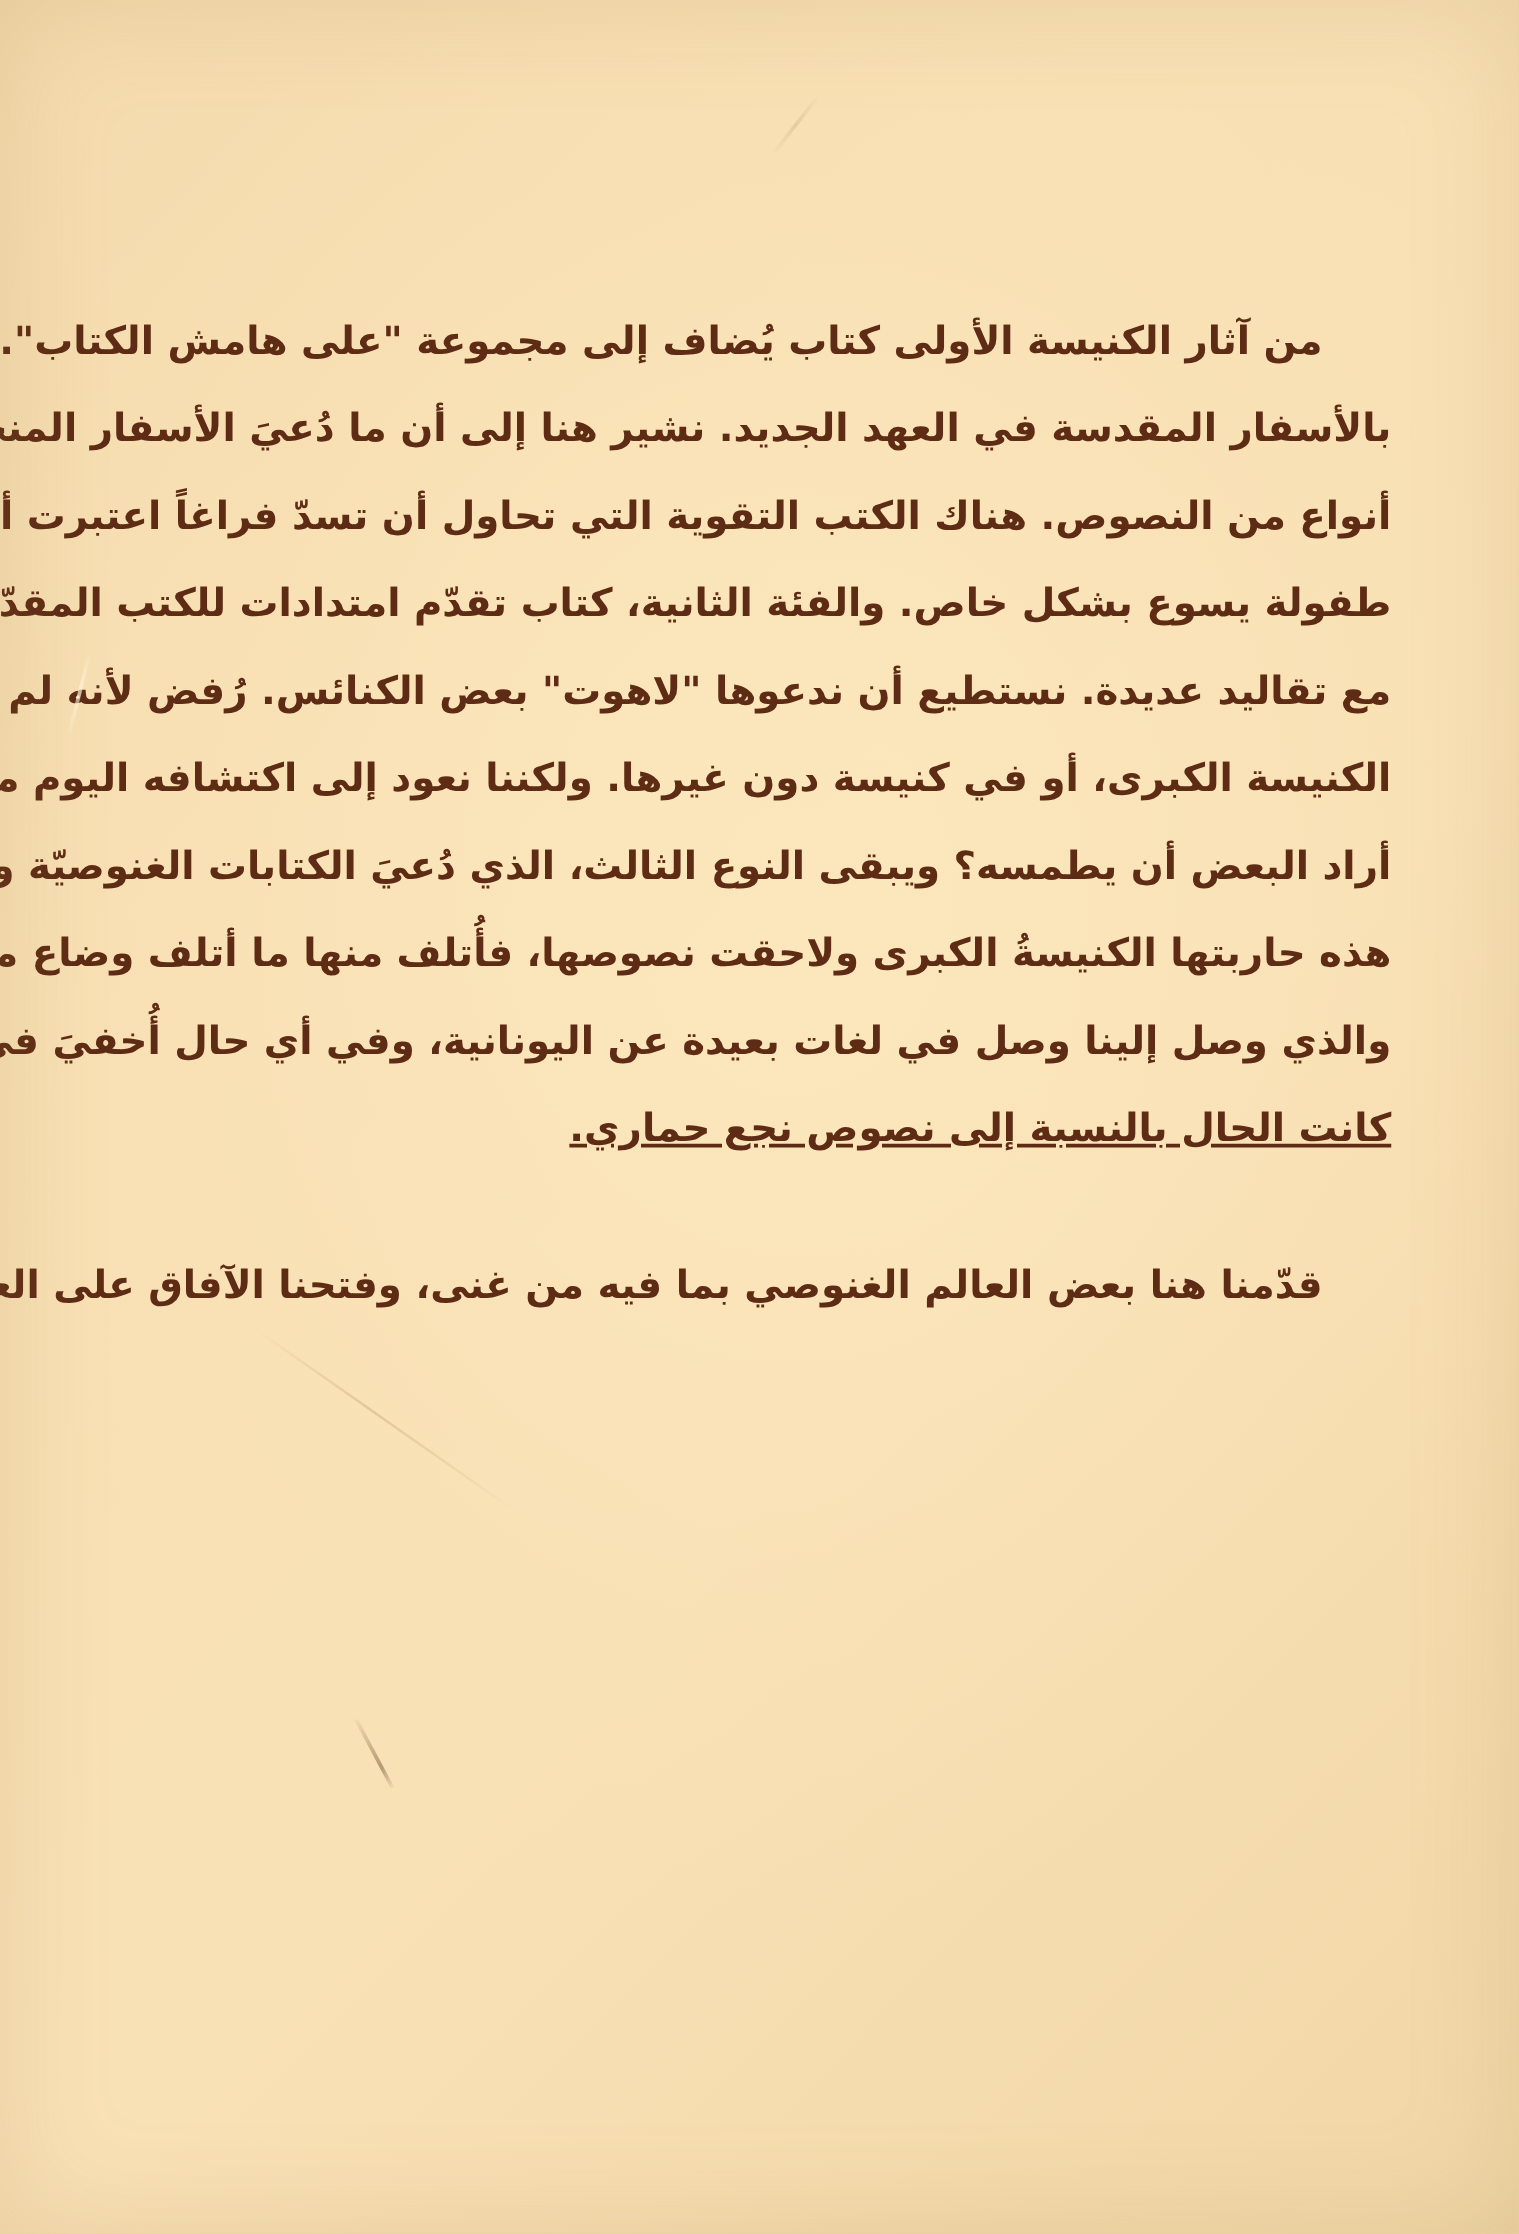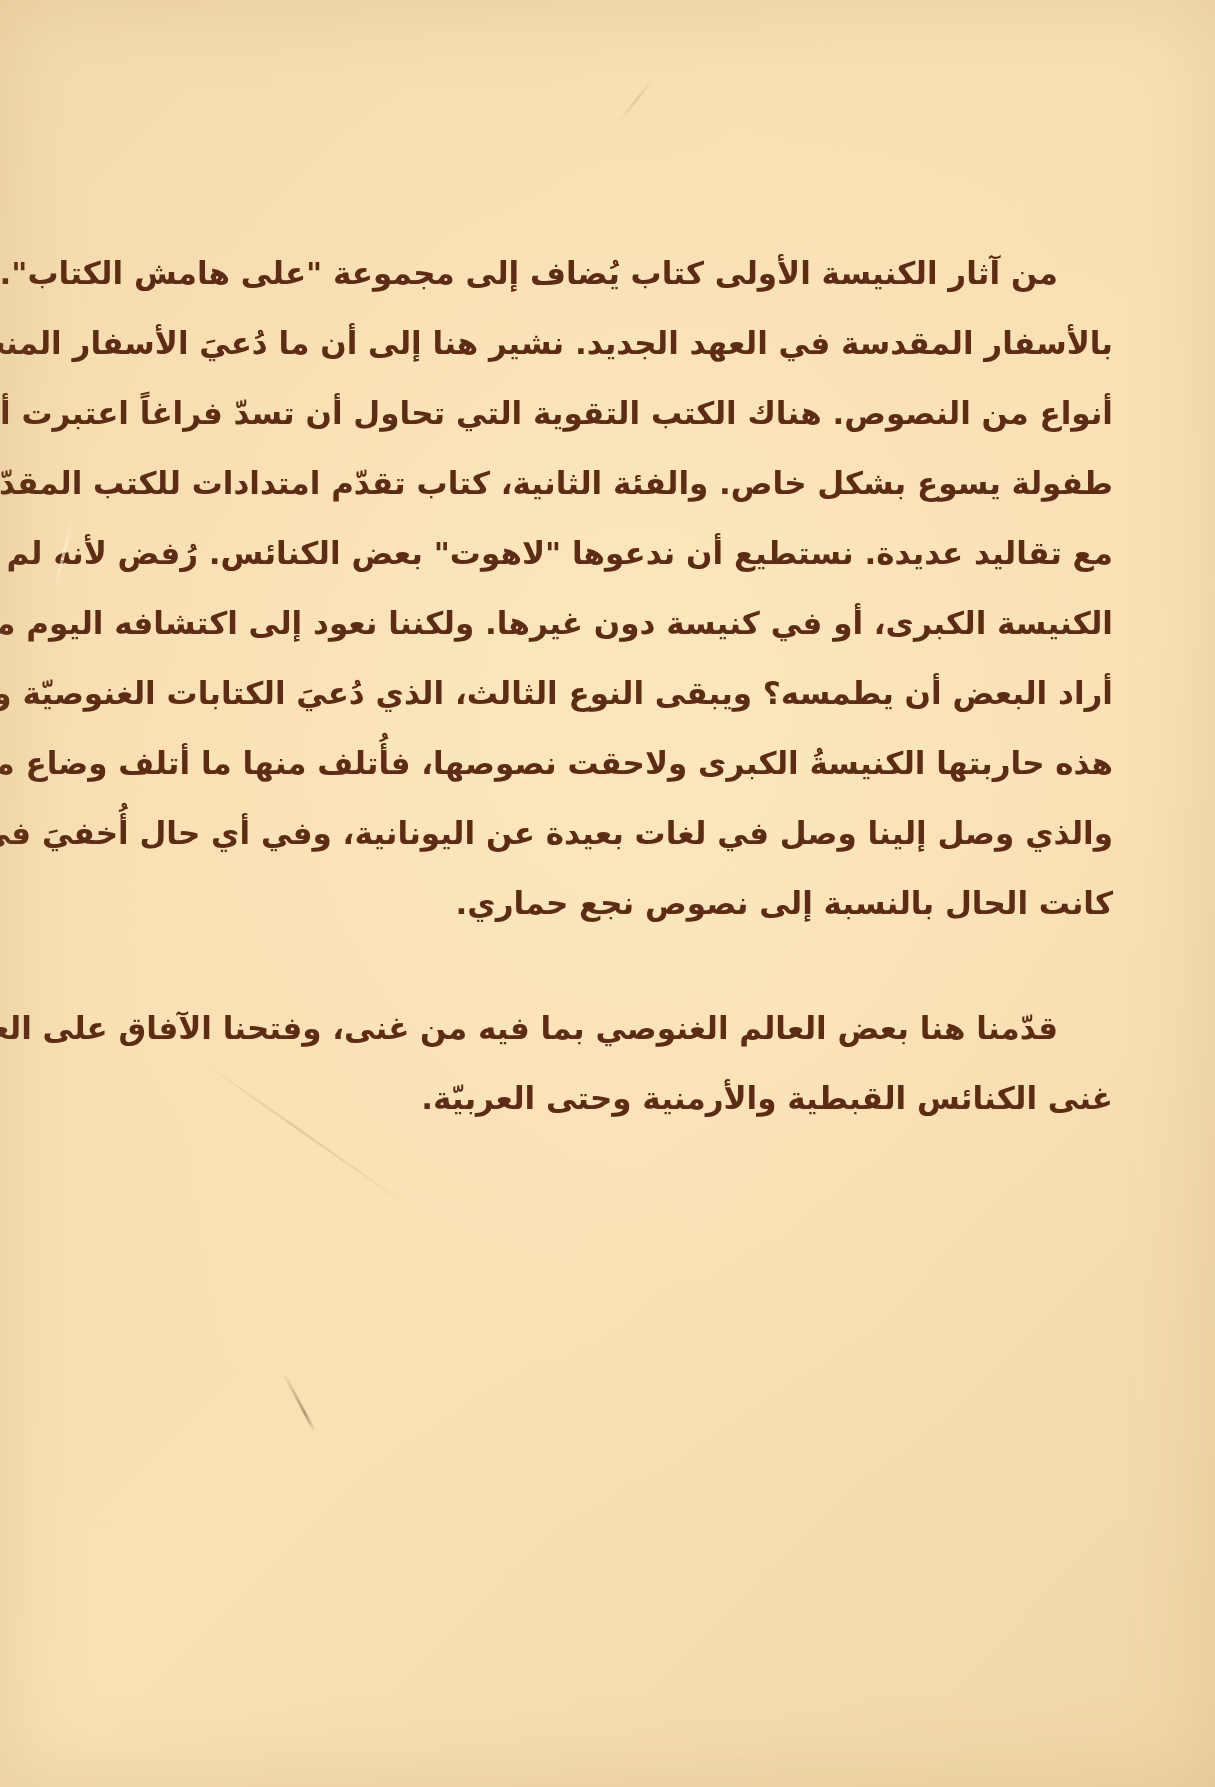--- a/index.html
+++ b/index.html
@@ -53,20 +53,21 @@
     text-align-last: justify;
     white-space: nowrap;
     overflow: visible;
   }
   .line.indent {
     padding-right: 55px;
   }
   .line.short {
     text-align: right;
     text-align-last: right;
+    text-decoration: underline;
   }
   
   .crease {
     position: absolute;
     pointer-events: none;
   }
   .crease-1 { 
     left: 635px; top: 70px;
     width: 3px; height: 60px;
     background: linear-gradient(to bottom, rgba(170,130,70,0) 0%, rgba(150,110,55,0.18) 50%, rgba(170,130,70,0) 100%);
@@ -107,21 +108,20 @@
       <div class="line">مع تقاليد عديدة. نستطيع أن ندعوها "لاهوت" بعض الكنائس. رُفض لأنه لم يرد بين كتب</div>
       <div class="line">الكنيسة الكبرى، أو في كنيسة دون غيرها. ولكننا نعود إلى اكتشافه اليوم مع ما فيه من غنى</div>
       <div class="line">أراد البعض أن يطمسه؟ ويبقى النوع الثالث، الذي دُعيَ الكتابات الغنوصيّة وما يرتبط بها.</div>
       <div class="line">هذه حاربتها الكنيسةُ الكبرى ولاحقت نصوصها، فأُتلف منها ما أتلف وضاع ما ضاع.</div>
       <div class="line">والذي وصل إلينا وصل في لغات بعيدة عن اليونانية، وفي أي حال أُخفيَ في الرمال كما</div>
       <div class="line short">كانت الحال بالنسبة إلى نصوص نجع حماري.</div>
     </div>
 
     <div class="para para-2">
       <div class="line indent">قدّمنا هنا بعض العالم الغنوصي بما فيه من غنى، وفتحنا الآفاق على العالم السرياني في قلب</div>
-      <div class="line short">غنى الكنائس القبطية والأرمنية وحتى العربيّة.</div>
     </div>
 
   </div>
 
   <div class="crease crease-1"></div>
   <div class="crease crease-2"></div>
   <div class="crease crease-3"></div>
   <div class="crease crease-4"></div>
 
 </div>

